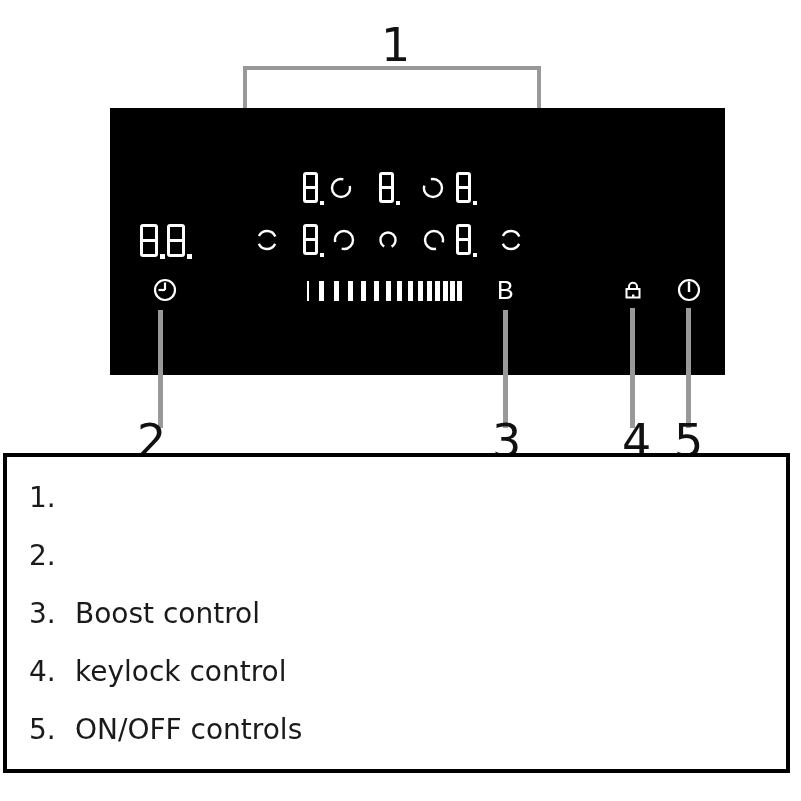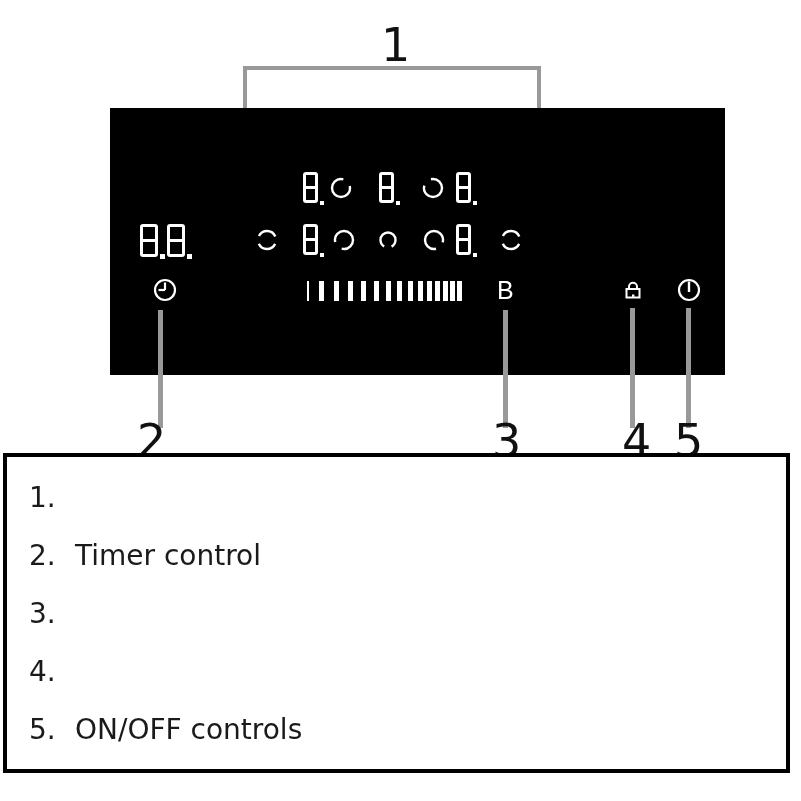--- a/index.html
+++ b/index.html
@@ -170,27 +170,28 @@
   <div class="callout-num" style="left:492px; top:418px;">3</div>
   <div class="callout-num" style="left:622px; top:418px;">4</div>
   <div class="callout-num" style="left:674px; top:418px;">5</div>
 
   <div class="legend">
     <div class="legend-row">
       <span class="legend-num">1.</span>
     </div>
     <div class="legend-row">
       <span class="legend-num">2.</span>
-      <span class="legend-label">Timer control</span>
     </div>
     <div class="legend-row">
       <span class="legend-num">3.</span>
+      <span class="legend-label">Boost control</span>
     </div>
     <div class="legend-row">
       <span class="legend-num">4.</span>
+      <span class="legend-label">keylock control</span>
     </div>
     <div class="legend-row">
       <span class="legend-num">5.</span>
       <span class="legend-label">ON/OFF controls</span>
     </div>
   </div>
 
 </div>
 
 </body></html>

